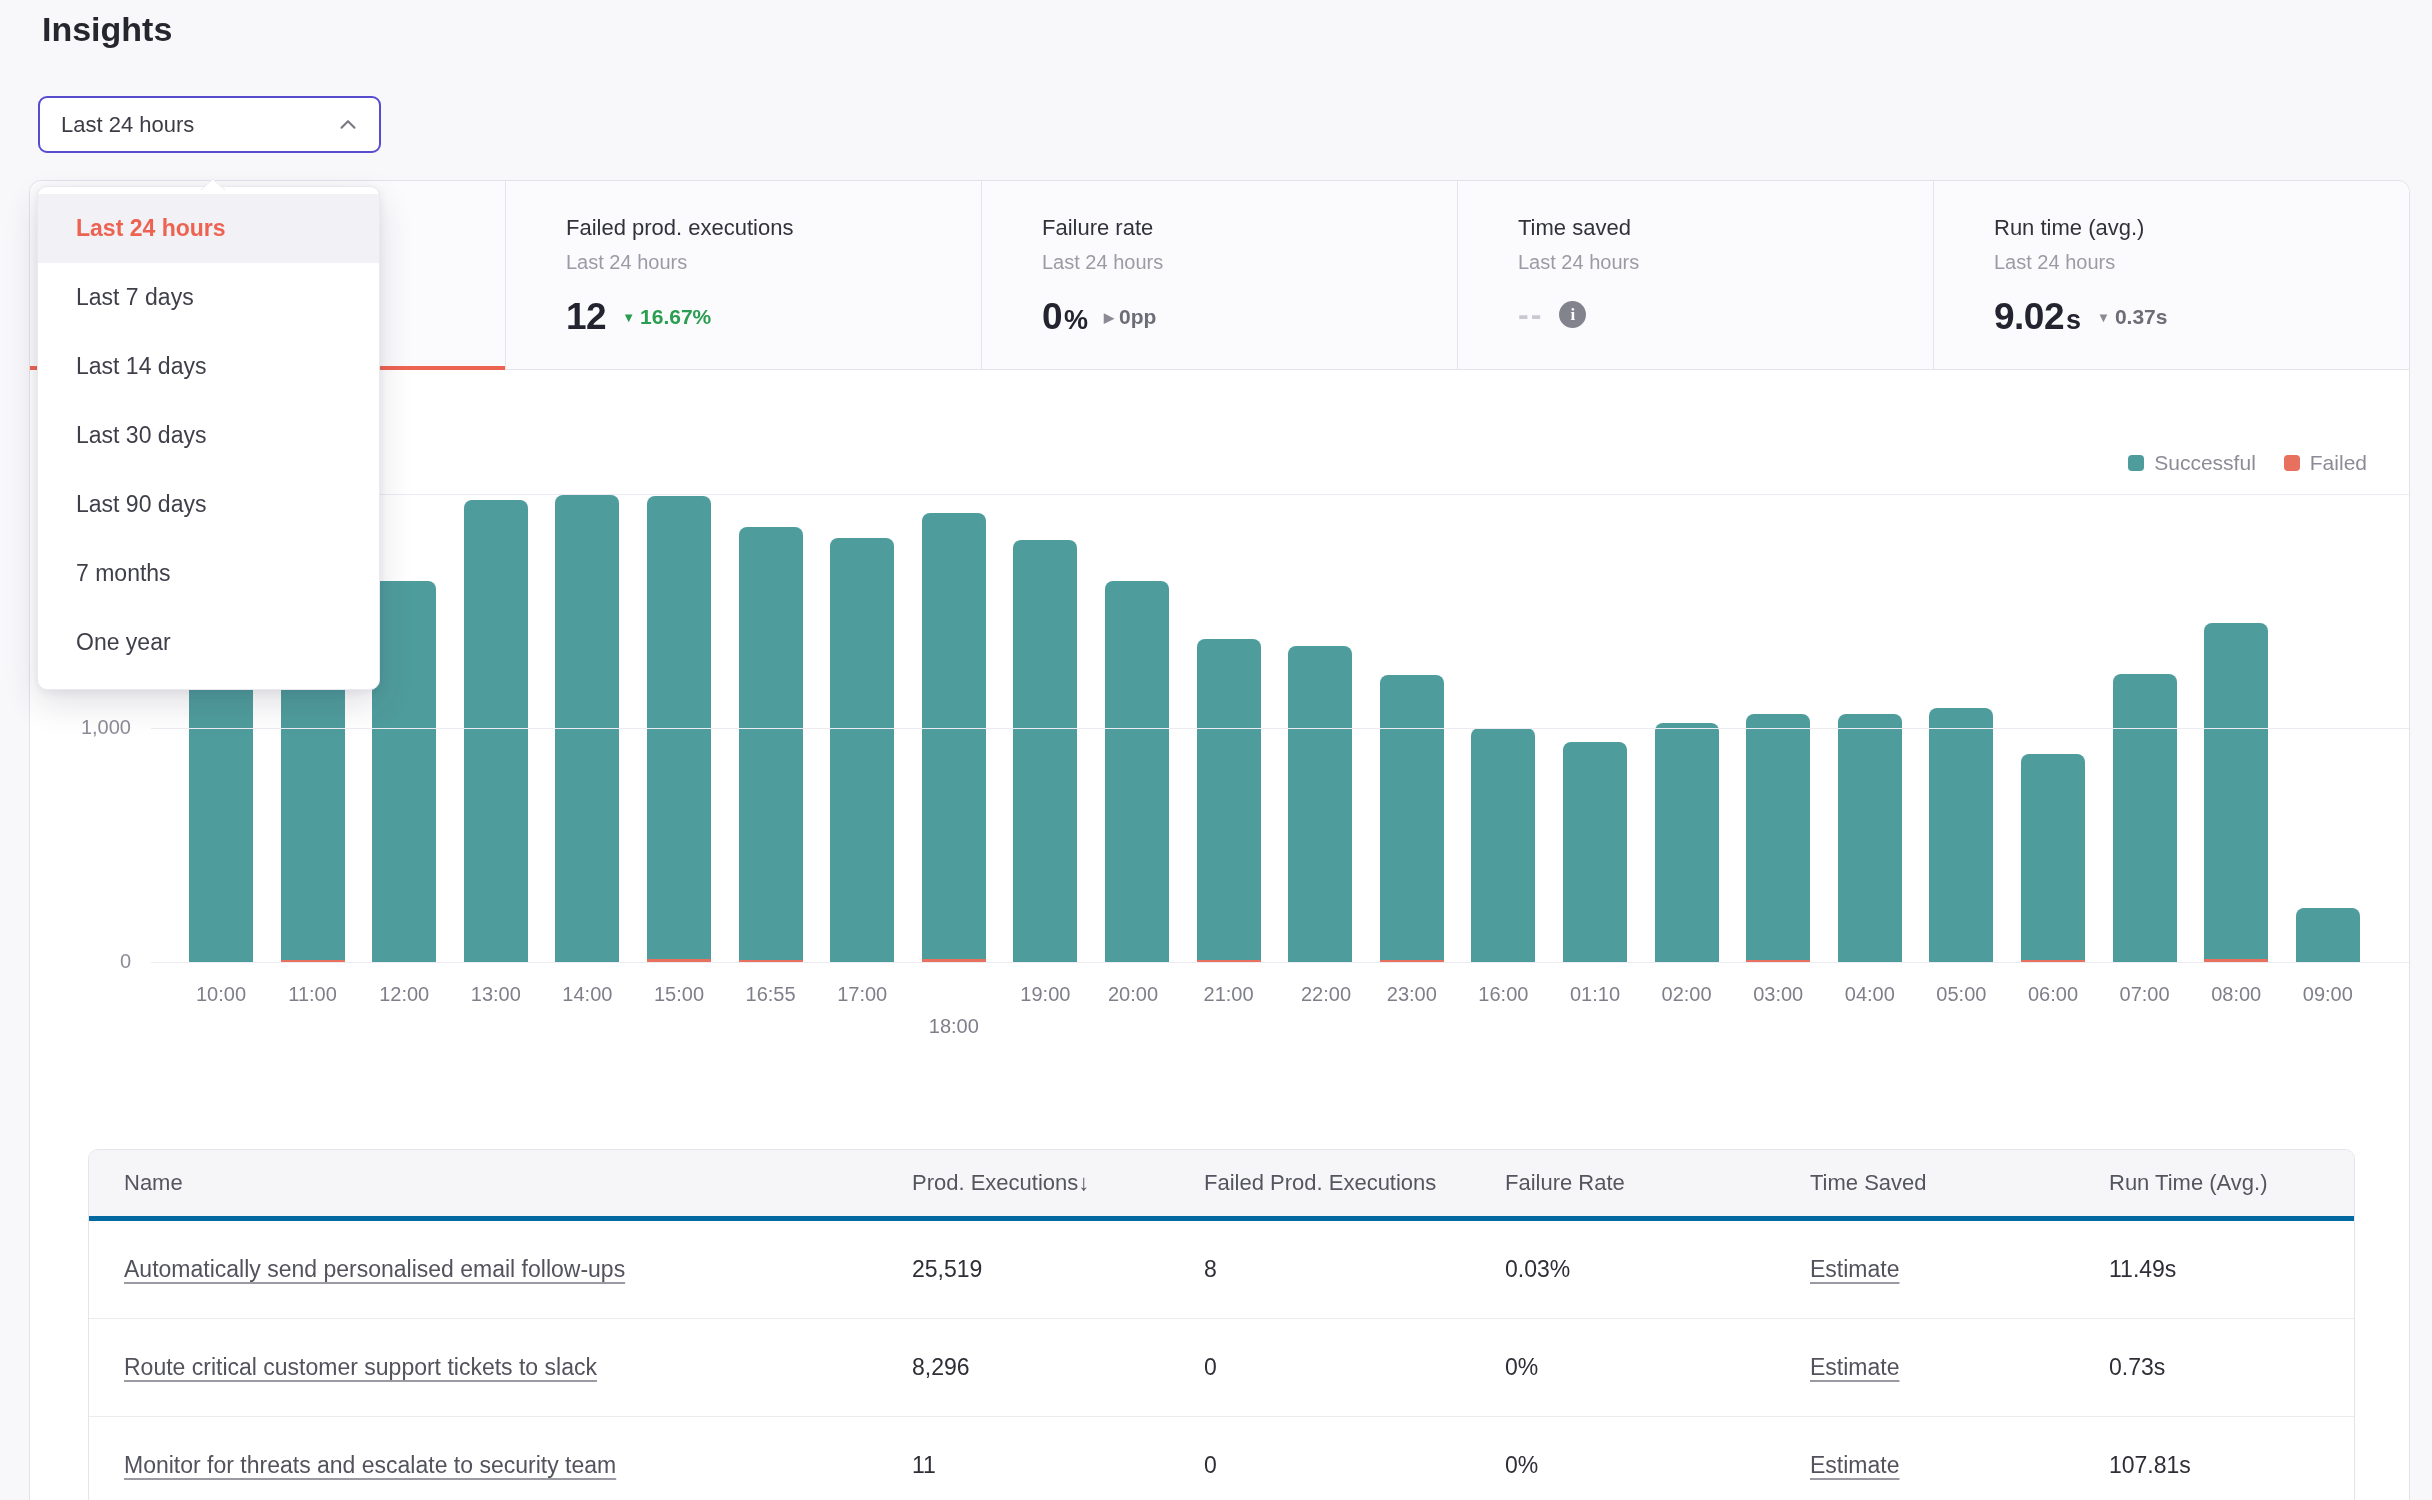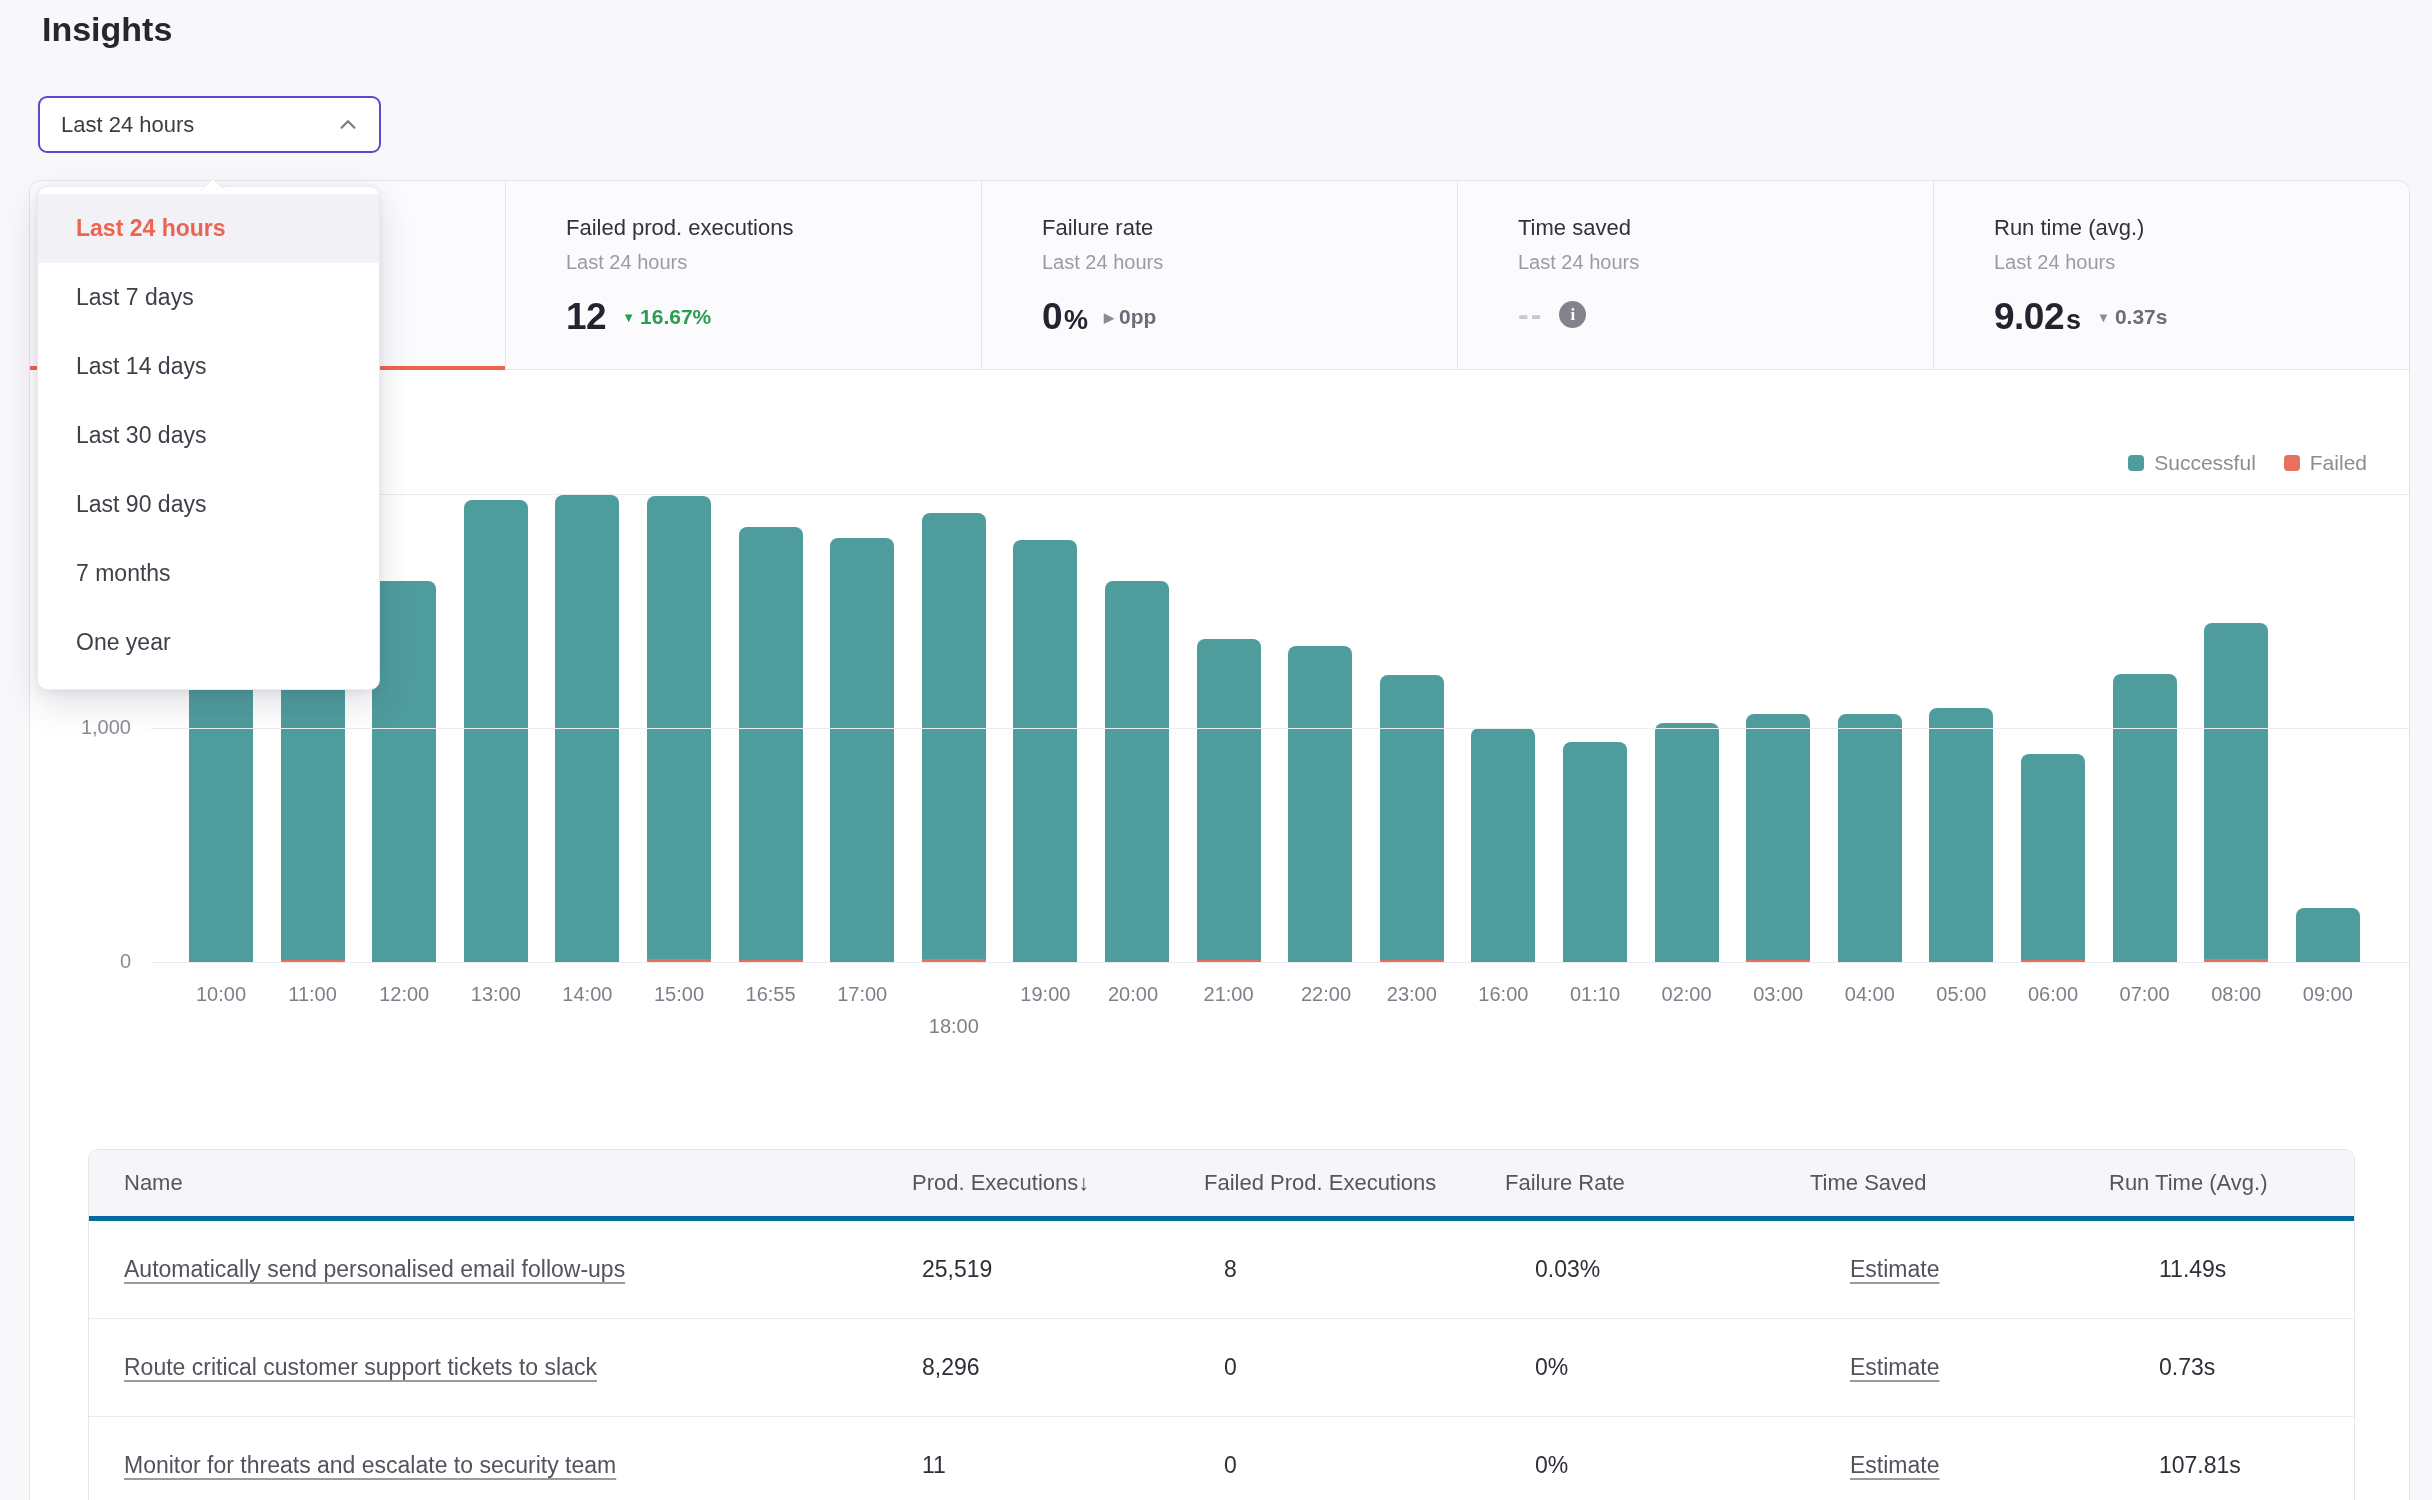--- a/index.html
+++ b/index.html
@@ -60,21 +60,21 @@
   .bar-failed{background:var(--failed);flex:0 0 auto;}
   .xtick{position:absolute;top:802px;width:92px;text-align:center;font-size:20px;color:#7f7f8a;}
 
   
   .wf-heading{position:absolute;left:58px;top:1068px;font-size:27px;font-weight:700;color:#22222a;}
   .wf-table{position:absolute;left:58px;top:968px;width:2267px;box-sizing:border-box;
     border:1px solid #e4e4ea;border-radius:10px;overflow:hidden;background:#fff;}
   .wf-row{display:grid;grid-template-columns:823px 292px 301px 305px 299px 1fr;align-items:center;}
   .wf-header{height:66px;background:#f6f6f9;border-bottom:5px solid #0369a1;}
   .wf-header .wf-cell{font-size:22px;color:#55555f;}
-  .wf-body-row{height:97px;gap:10px;}
+  .wf-body-row{height:97px;}
   .wf-body-row + .wf-body-row{border-top:1px solid #ebebf0;}
   .wf-cell{padding-left:0;}
   .wf-cell:first-child{padding-left:35px;}
   .wf-body-row .wf-cell{font-size:23px;color:#2e2e36;}
   .wf-link{color:#53535d;text-decoration:underline;text-underline-offset:5px;text-decoration-color:#9a9aa3;cursor:pointer;}
   .sort-arrow{color:#55555f;font-size:22px;}
 </style>
 </head>
 <body>
 

